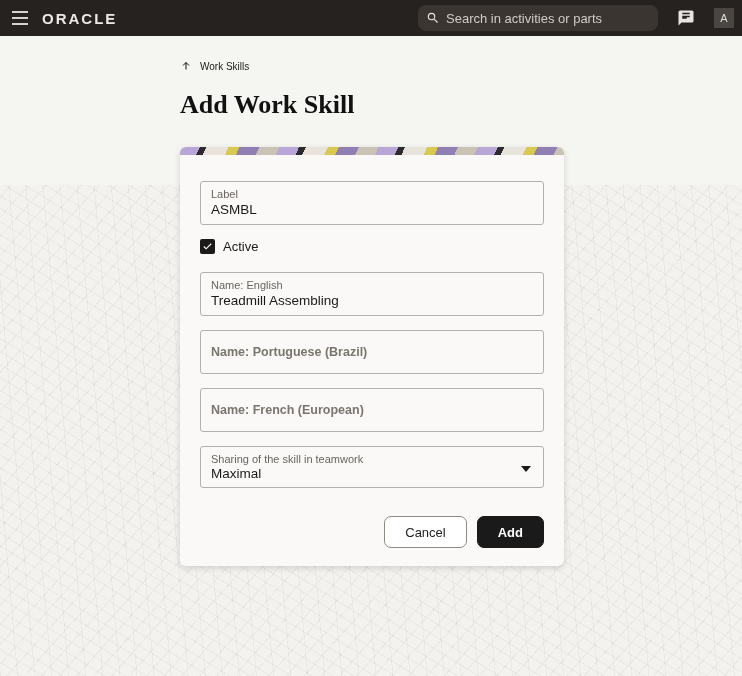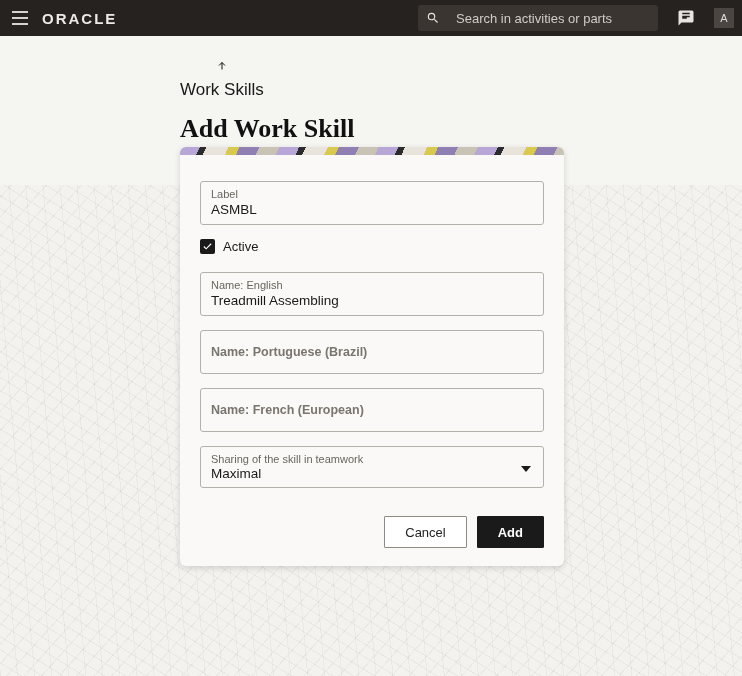--- a/index.html
+++ b/index.html
@@ -3,39 +3,39 @@
 <meta charset="utf-8">
 <style>
   * { box-sizing: border-box; margin: 0; padding: 0; }
   html, body { width: 742px; height: 676px; overflow: hidden; font-family: Arial, Helvetica, sans-serif; background: #f5f5f2; }
   
   .topbar { background: #26221f; height: 36px; display: flex; align-items: center; padding: 0 8px; gap: 8px; }
   .hamburger { width: 24px; height: 24px; display: flex; flex-direction: column; justify-content: center; gap: 4px; cursor: pointer; padding: 0 4px;}
   .hamburger span { display: block; height: 2px; background: #d6d2cf; width: 16px; }
   .logo { color: #eceae7; font-weight: bold; letter-spacing: 2px; font-size: 15px; font-family: Arial, sans-serif; margin-left: 2px;}
   .spacer { flex: 1; }
-  .searchwrap { display: flex; align-items: center; background: #3a3530; border-radius: 3px; height: 26px; width: 240px; padding: 0 8px; gap: 16px;}
+  .searchwrap { display: flex; align-items: center; background: #3a3530; border-radius: 8px; height: 26px; width: 240px; padding: 0 8px; gap: 6px;}
   .searchwrap svg { width: 14px; height: 14px; fill: #e8e4e0; flex: 0 0 auto;}
   .searchwrap input { background: transparent; border: none; outline: none; color: #fff; font-size: 13px; width: 100%; }
   .searchwrap input::placeholder { color: #d0ccc7; }
   .chaticon { width: 20px; height: 20px; cursor: pointer; margin-left: 10px; display:flex; align-items:center; justify-content:center;}
   .chaticon svg { width: 18px; height: 18px; fill: #e8e4e0; }
   .avatar { width: 20px; height: 20px; background: #4b4641; color: #ddd; font-size: 11px; display: flex; align-items: center; justify-content: center; margin-left: 10px; cursor: pointer;}
   
   .page { position: relative; width: 742px; height: 640px; }
   .bgpattern {
     position: absolute; left: 0; right: 0; top: 149px; bottom: 0;
     background-color: #f3f2ef;
     background-image:
       repeating-linear-gradient(32deg, rgba(0,0,0,0.045) 0 1px, transparent 1px 11px),
       repeating-linear-gradient(-48deg, rgba(0,0,0,0.045) 0 1px, transparent 1px 13px),
       repeating-linear-gradient(85deg, rgba(0,0,0,0.035) 0 1px, transparent 1px 17px);
   }
   .header-area { position: relative; padding: 22px 0 0 180px; }
-  .breadcrumb { display: inline-flex; align-items: center; gap: 8px; font-size: 17px; color: #1a1a1a; cursor: pointer; flex-direction: column; }
+  .breadcrumb { display: inline-flex; align-items: center; gap: 8px; font-size: 10px; color: #1a1a1a; cursor: pointer; }
   .breadcrumb svg { width: 12px; height: 12px; }
   .page-title { font-family: Georgia, 'Times New Roman', serif; font-size: 26px; color: #111; margin-top: 14px; }
   
   .card { position: absolute; left: 180px; top: 111px; width: 384px; background: #faf9f7; border-radius: 6px; box-shadow: 0 2px 6px rgba(0,0,0,0.15); overflow: hidden; }
   .card-stripe { height: 8px; width: 100%;
     background:
       repeating-linear-gradient(115deg,
         #b8a6d6 0 18px,
         #2b2b2b 18px 24px,
         #e8e4dc 24px 44px,
@@ -51,21 +51,21 @@
   .field-value-input { border: none; outline: none; background: transparent; font-size: 13.5px; color: #1a1a1a; width: 100%; padding: 0; margin-top: 1px; font-family: inherit; }
   .field.empty .field-label { font-size: 12.5px; color: #7a756e; font-weight: 600; }
   .checkbox-row { display: flex; align-items: center; gap: 8px; margin: 4px 0 18px 0; }
   .cb { width: 15px; height: 15px; background: #1a1a1a; border-radius: 2px; display: flex; align-items: center; justify-content: center; cursor: pointer;}
   .cb svg { width: 11px; height: 11px; stroke: #fff; stroke-width: 2.5; fill: none; }
   .cb-label { font-size: 13px; color: #1a1a1a; }
   .select-field { position: relative; border: 1px solid #b5b0aa; border-radius: 3px; padding: 6px 10px; background: #faf9f7; cursor: pointer; }
   .select-caret { position: absolute; right: 12px; top: 50%; transform: translateY(-50%); }
   .select-caret svg { width: 10px; height: 6px; }
   .card-actions { display: flex; justify-content: flex-end; gap: 10px; padding: 10px 20px 18px 20px; }
-  .btn { height: 32px; padding: 0 20px; font-size: 13px; border-radius: 1px; cursor: pointer; }
+  .btn { height: 32px; padding: 0 20px; font-size: 13px; border-radius: 7px; cursor: pointer; }
   .btn-secondary { background: #fff; border: 1px solid #8f8a83; color: #222; }
   .btn-primary { background: #1a1a1a; border: 1px solid #1a1a1a; color: #fff; font-weight: 600;}
 </style>
 </head>
 <body>
 
 <div class="topbar">
   <div class="hamburger">
     <span></span>
       <span></span>

